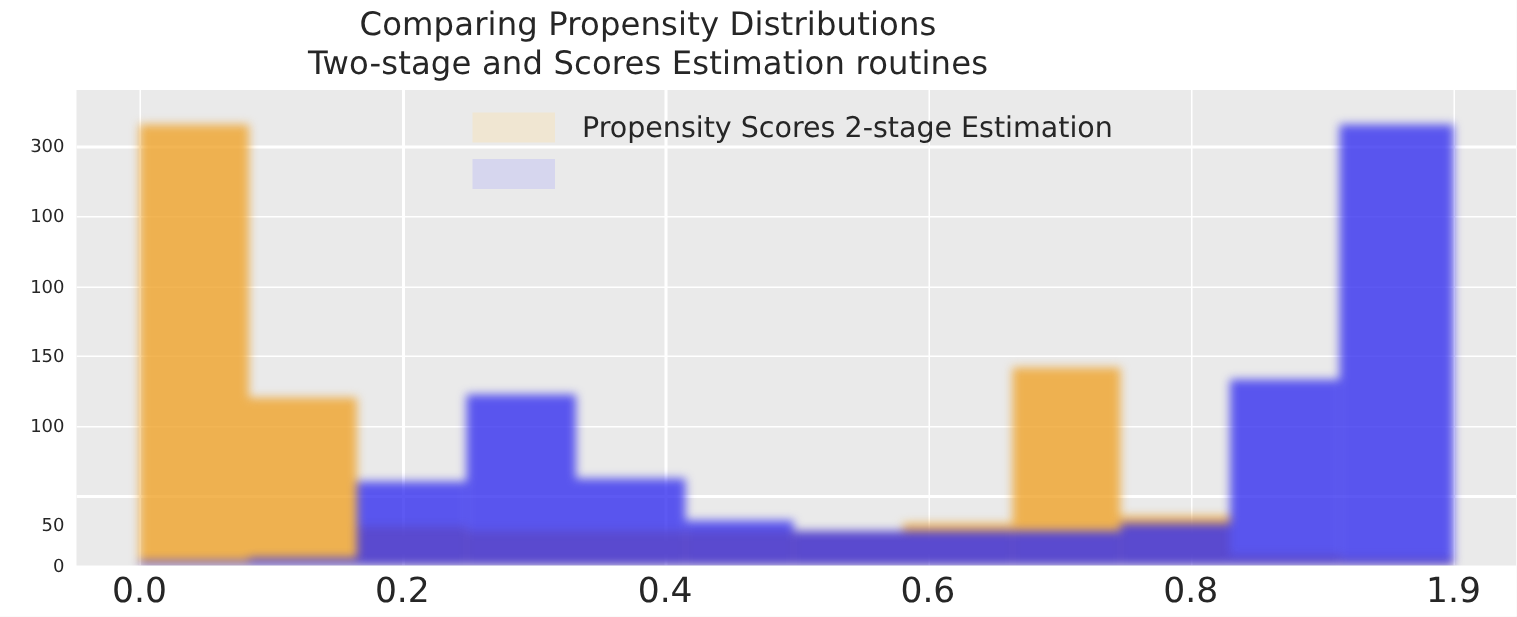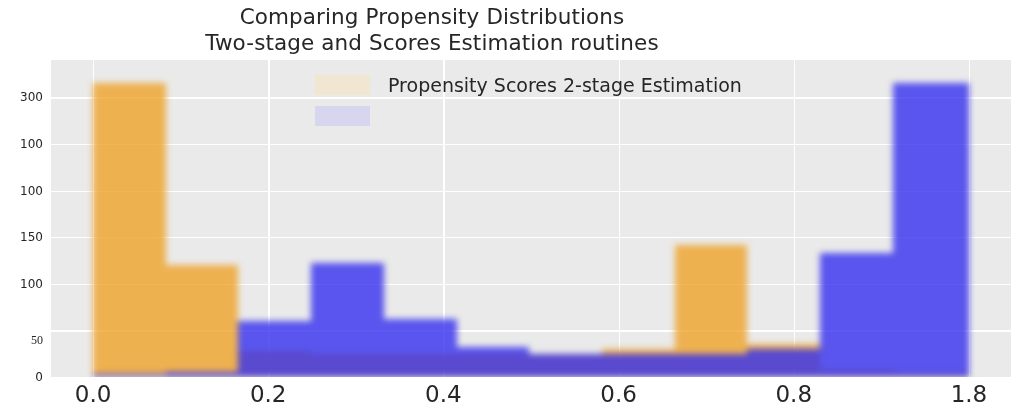--- a/index.html
+++ b/index.html
@@ -191,35 +191,35 @@
           <div class="bar" style="left: 623.65px; width: 72.7007px; height: 23.3088px; background: rgb(53, 48, 239); opacity: 0.8;"></div>
           <div class="bar" style="left: 696.35px; width: 72.7007px; height: 27.9706px; background: rgb(53, 48, 239); opacity: 0.8;"></div>
           <div class="bar" style="left: 769.051px; width: 72.7007px; height: 124.003px; background: rgb(53, 48, 239); opacity: 0.8;"></div>
           <div class="bar" style="left: 841.752px; width: 76.2044px; height: 293.691px; background: rgb(53, 48, 239); opacity: 0.8;"></div>
         </div>
     </div>
   </div>
 
   <div id="yticks">
       <div class="ytick" style="top: 377px;">0</div>
-      <div class="ytick" style="top: 340px; font-family: Liberation Serif, serif;">50</div>
+      <div class="ytick" style="top: 350px;">50</div>
       <div class="ytick" style="top: 283.765px;">100</div>
       <div class="ytick" style="top: 237.147px;">150</div>
       <div class="ytick" style="top: 190.529px;">100</div>
       <div class="ytick" style="top: 143.912px;">100</div>
       <div class="ytick" style="top: 97.2941px;">300</div>
     </div>
 
   <div id="xticks">
       <div class="xtick" style="left: 42.0438px;">0.0</div>
       <div class="xtick" style="left: 217.226px;">0.2</div>
       <div class="xtick" style="left: 392.409px;">0.4</div>
       <div class="xtick" style="left: 567.591px;">0.6</div>
       <div class="xtick" style="left: 742.774px;">0.8</div>
-      <div class="xtick" style="left: 917.956px;">1.8</div>
+      <div class="xtick" style="left: 917.956px;">1.9</div>
     </div>
 
   <div id="legend">
     <div class="legend-row">
       <span class="legend-swatch" style="background: rgb(240, 230, 210);"></span>
       <span class="legend-label">Propensity Scores 2-stage Estimation</span>
     </div>
     <div class="legend-row">
       <span class="legend-swatch" style="background: rgb(214, 214, 238);"></span>
     </div>

